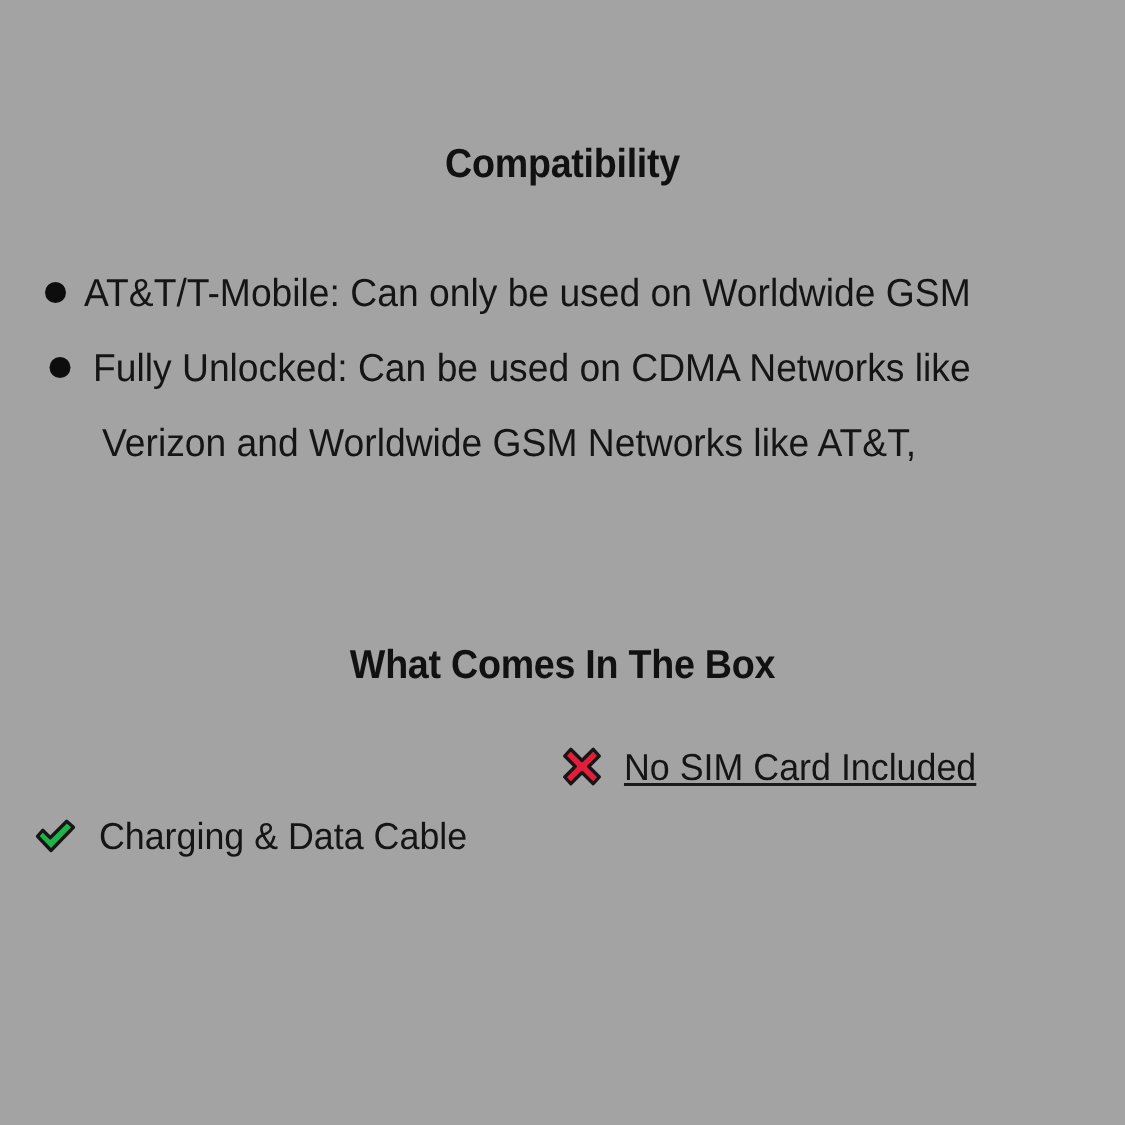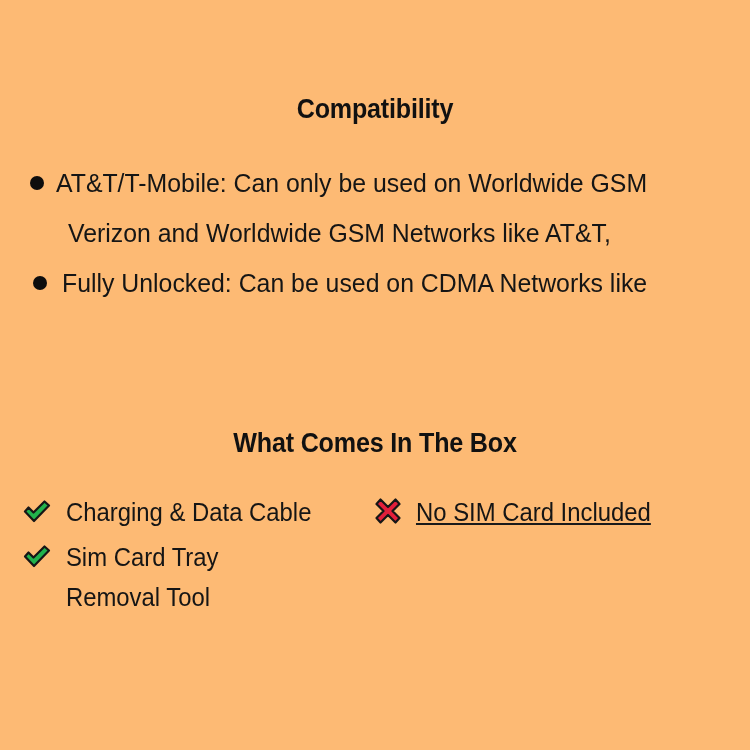--- a/index.html
+++ b/index.html
@@ -12,42 +12,42 @@
     height: 750px;
     position: relative;
     overflow: hidden;
     font-family: "Liberation Sans", "DejaVu Sans", sans-serif;
     color: #1a1a1a;
   }
 
   .page {
     position: absolute;
     inset: 0;
-    background: #fdba74;
+    background: #a3a3a3;
   }
 
   
   .section-heading {
     position: absolute;
     left: 0;
     width: 750px;
     text-align: center;
     font-weight: bold;
     font-size: 27px;
     letter-spacing: -0.2px;
     color: #111111;
     transform: scaleX(0.93);
   }
   #heading-compatibility { top: 94px; }
   #heading-box          { top: 428px; }
 
   
   .bullet-list {
     position: absolute;
-    top: 158px;
+    top: 170px;
     left: 0;
     width: 676px;
   }
   .bullet-item {
     position: relative;
     margin-bottom: 0px;
   }
   .bullet-row {
     position: relative;
     height: 50px;
@@ -84,21 +84,21 @@
   .box-contents {
     position: absolute;
     top: 492px;
     left: 0;
     width: 750px;
   }
   .box-col {
     position: absolute;
     top: 0;
   }
-  .box-col.left  { left: 22px;  width: 340px; }
+  .box-col.left  { left: 22px;  width: 340px; margin-top: 46px; }
   .box-col.right { left: 373px; width: 370px; text-decoration: underline; }
 
   .box-row {
     position: relative;
     min-height: 42px;
     margin-bottom: 3px;
   }
   .box-icon {
     position: absolute;
     left: 0;
@@ -130,54 +130,45 @@
 
     <div class="bullet-item item-1">
       <div class="bullet-row">
         <span class="bullet-dot"></span>
         <span class="bullet-line line-0">AT&amp;T/T-Mobile: Can only be used on Worldwide GSM</span>
       </div>
     </div>
 
     <div class="bullet-item item-2">
       <div class="bullet-row">
-        <span class="bullet-line line-1">Verizon and Worldwide GSM Networks like AT&amp;T,</span>
+        <span class="bullet-dot"></span>
+        <span class="bullet-line line-0">Fully Unlocked: Can be used on CDMA Networks like</span>
       </div>
       <div class="bullet-row">
-        <span class="bullet-dot"></span>
-        <span class="bullet-line line-0">Fully Unlocked: Can be used on CDMA Networks like</span>
+        <span class="bullet-line line-1">Verizon and Worldwide GSM Networks like AT&amp;T,</span>
       </div>
     </div>
 
   </div>
 
   <div class="section-heading" id="heading-box">What Comes In The Box</div>
 
   <div class="box-contents">
 
     <div class="box-col left">
 
       <div class="box-row">
         <span class="box-icon">
           <svg viewBox="0 0 30 30" width="30" height="30">
             <path d="M3 15.5 L6.5 11.5 L11.5 16.5 L22.5 5.5 L27 9.5 L12 25 Z" fill="#22b24c" stroke="#161616" stroke-width="2.2" stroke-linejoin="round"></path>
           </svg>
         </span>
         <span class="box-label">Charging &amp; Data Cable</span>
       </div>
 
-      <div class="box-row">
-        <span class="box-icon">
-          <svg viewBox="0 0 30 30" width="30" height="30">
-            <path d="M3 15.5 L6.5 11.5 L11.5 16.5 L22.5 5.5 L27 9.5 L12 25 Z" fill="#22b24c" stroke="#161616" stroke-width="2.2" stroke-linejoin="round"></path>
-          </svg>
-        </span>
-        <span class="box-label">Sim Card Tray
-Removal Tool</span>
-      </div>
 
     </div>
 
     <div class="box-col right">
 
       <div class="box-row">
         <span class="box-icon">
           <svg viewBox="0 0 30 30" width="30" height="30">
             <path d="M7.5 3.5 L15 11 L22.5 3.5 L26.5 8 L19.5 15 L26.5 22 L22.5 26.5 L15 19 L7.5 26.5 L3.5 22 L10.5 15 L3.5 8 Z" fill="#e31e3a" stroke="#161616" stroke-width="2.2" stroke-linejoin="round"></path>
           </svg>

